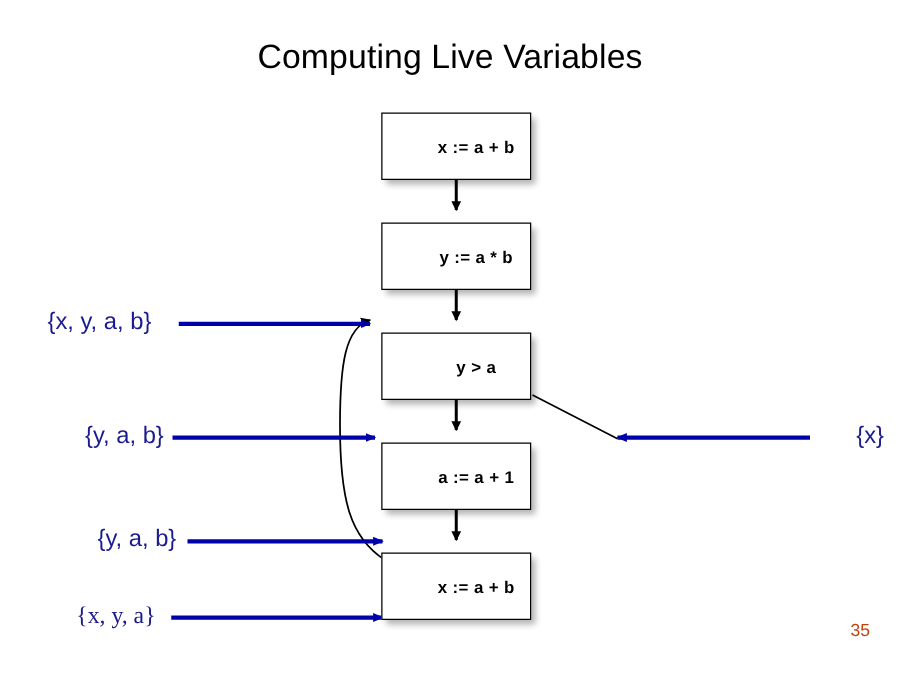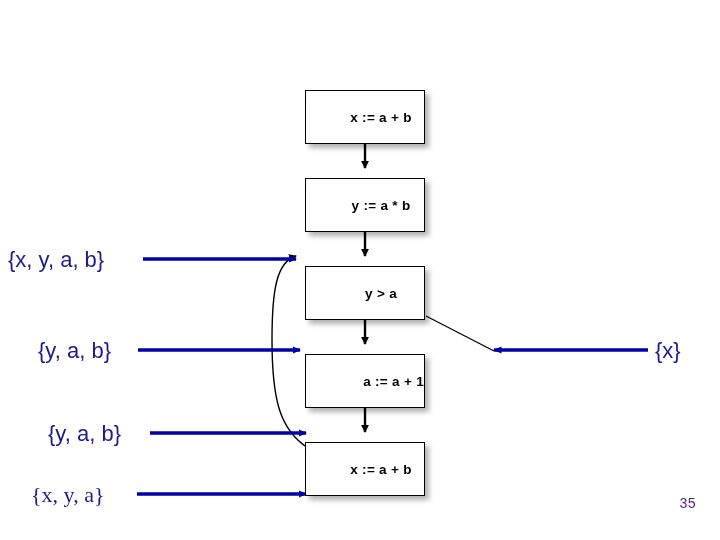--- a/index.html
+++ b/index.html
@@ -59,41 +59,43 @@
     font-weight: 700;
     color: #000000;
     white-space: nowrap;
     letter-spacing: 0.3px;
   }
 
   
   .lv-label {
     position: absolute;
     font-family: "Liberation Sans", sans-serif;
-    font-size: 22px;
+    font-size: 19px;
     font-weight: 400;
     color: #1b1b8f;
     white-space: nowrap;
+    margin-left: 30px;
   }
 
   
   #page-number {
     position: absolute;
     right: 24px;
     bottom: 28px;
-    font-family: Liberation Mono, monospace;
+    font-family: Liberation Sans, sans-serif;
     font-size: 14px;
-    color: #4c1d95;
+    color: #c2410c;
   }
 </style>
 </head>
 <body>
 
 <div id="slide">
 
+  <div id="slide-title">Computing Live Variables</div>
 
   <svg id="flow-svg" viewBox="0 0 720 540" xmlns="http://www.w3.org/2000/svg">
 
     <defs>
       <marker id="ah-black" markerWidth="9" markerHeight="9" refX="7" refY="4.5" orient="auto" markerUnits="userSpaceOnUse">
         <path d="M0,0.6 L8,4.5 L0,8.4 z" fill="#000000"></path>
       </marker>
       <marker id="ah-blue" markerWidth="9" markerHeight="9" refX="7.5" refY="4.5" orient="auto" markerUnits="userSpaceOnUse">
         <path d="M0,0.9 L8.5,4.5 L0,8.1 z" fill="#0000aa"></path>
       </marker>
@@ -142,21 +144,21 @@
   </div>
 
   <div class="cfg-box" style="left:305px; top:266px;">
     <span class="cfg-box-label">y &gt; a</span>
   </div>
 
   <div class="cfg-box" style="left:305px; top:178px;">
     <span class="cfg-box-label">y := a * b</span>
   </div>
 
-  <div class="cfg-box" style="left:305px; top:354px;justify-content:flex-end;">
+  <div class="cfg-box" style="left:305px; top:354px;">
     <span class="cfg-box-label">a := a + 1</span>
   </div>
 
   <div class="cfg-box" style="left:305px; top:442px;">
     <span class="cfg-box-label">x := a + b</span>
   </div>
 
   <div class="lv-label" style="left:8px; top:247px;">{x, y, a, b}</div>
 
   <div class="lv-label" style="left:38px; top:338px;">{y, a, b}</div>

